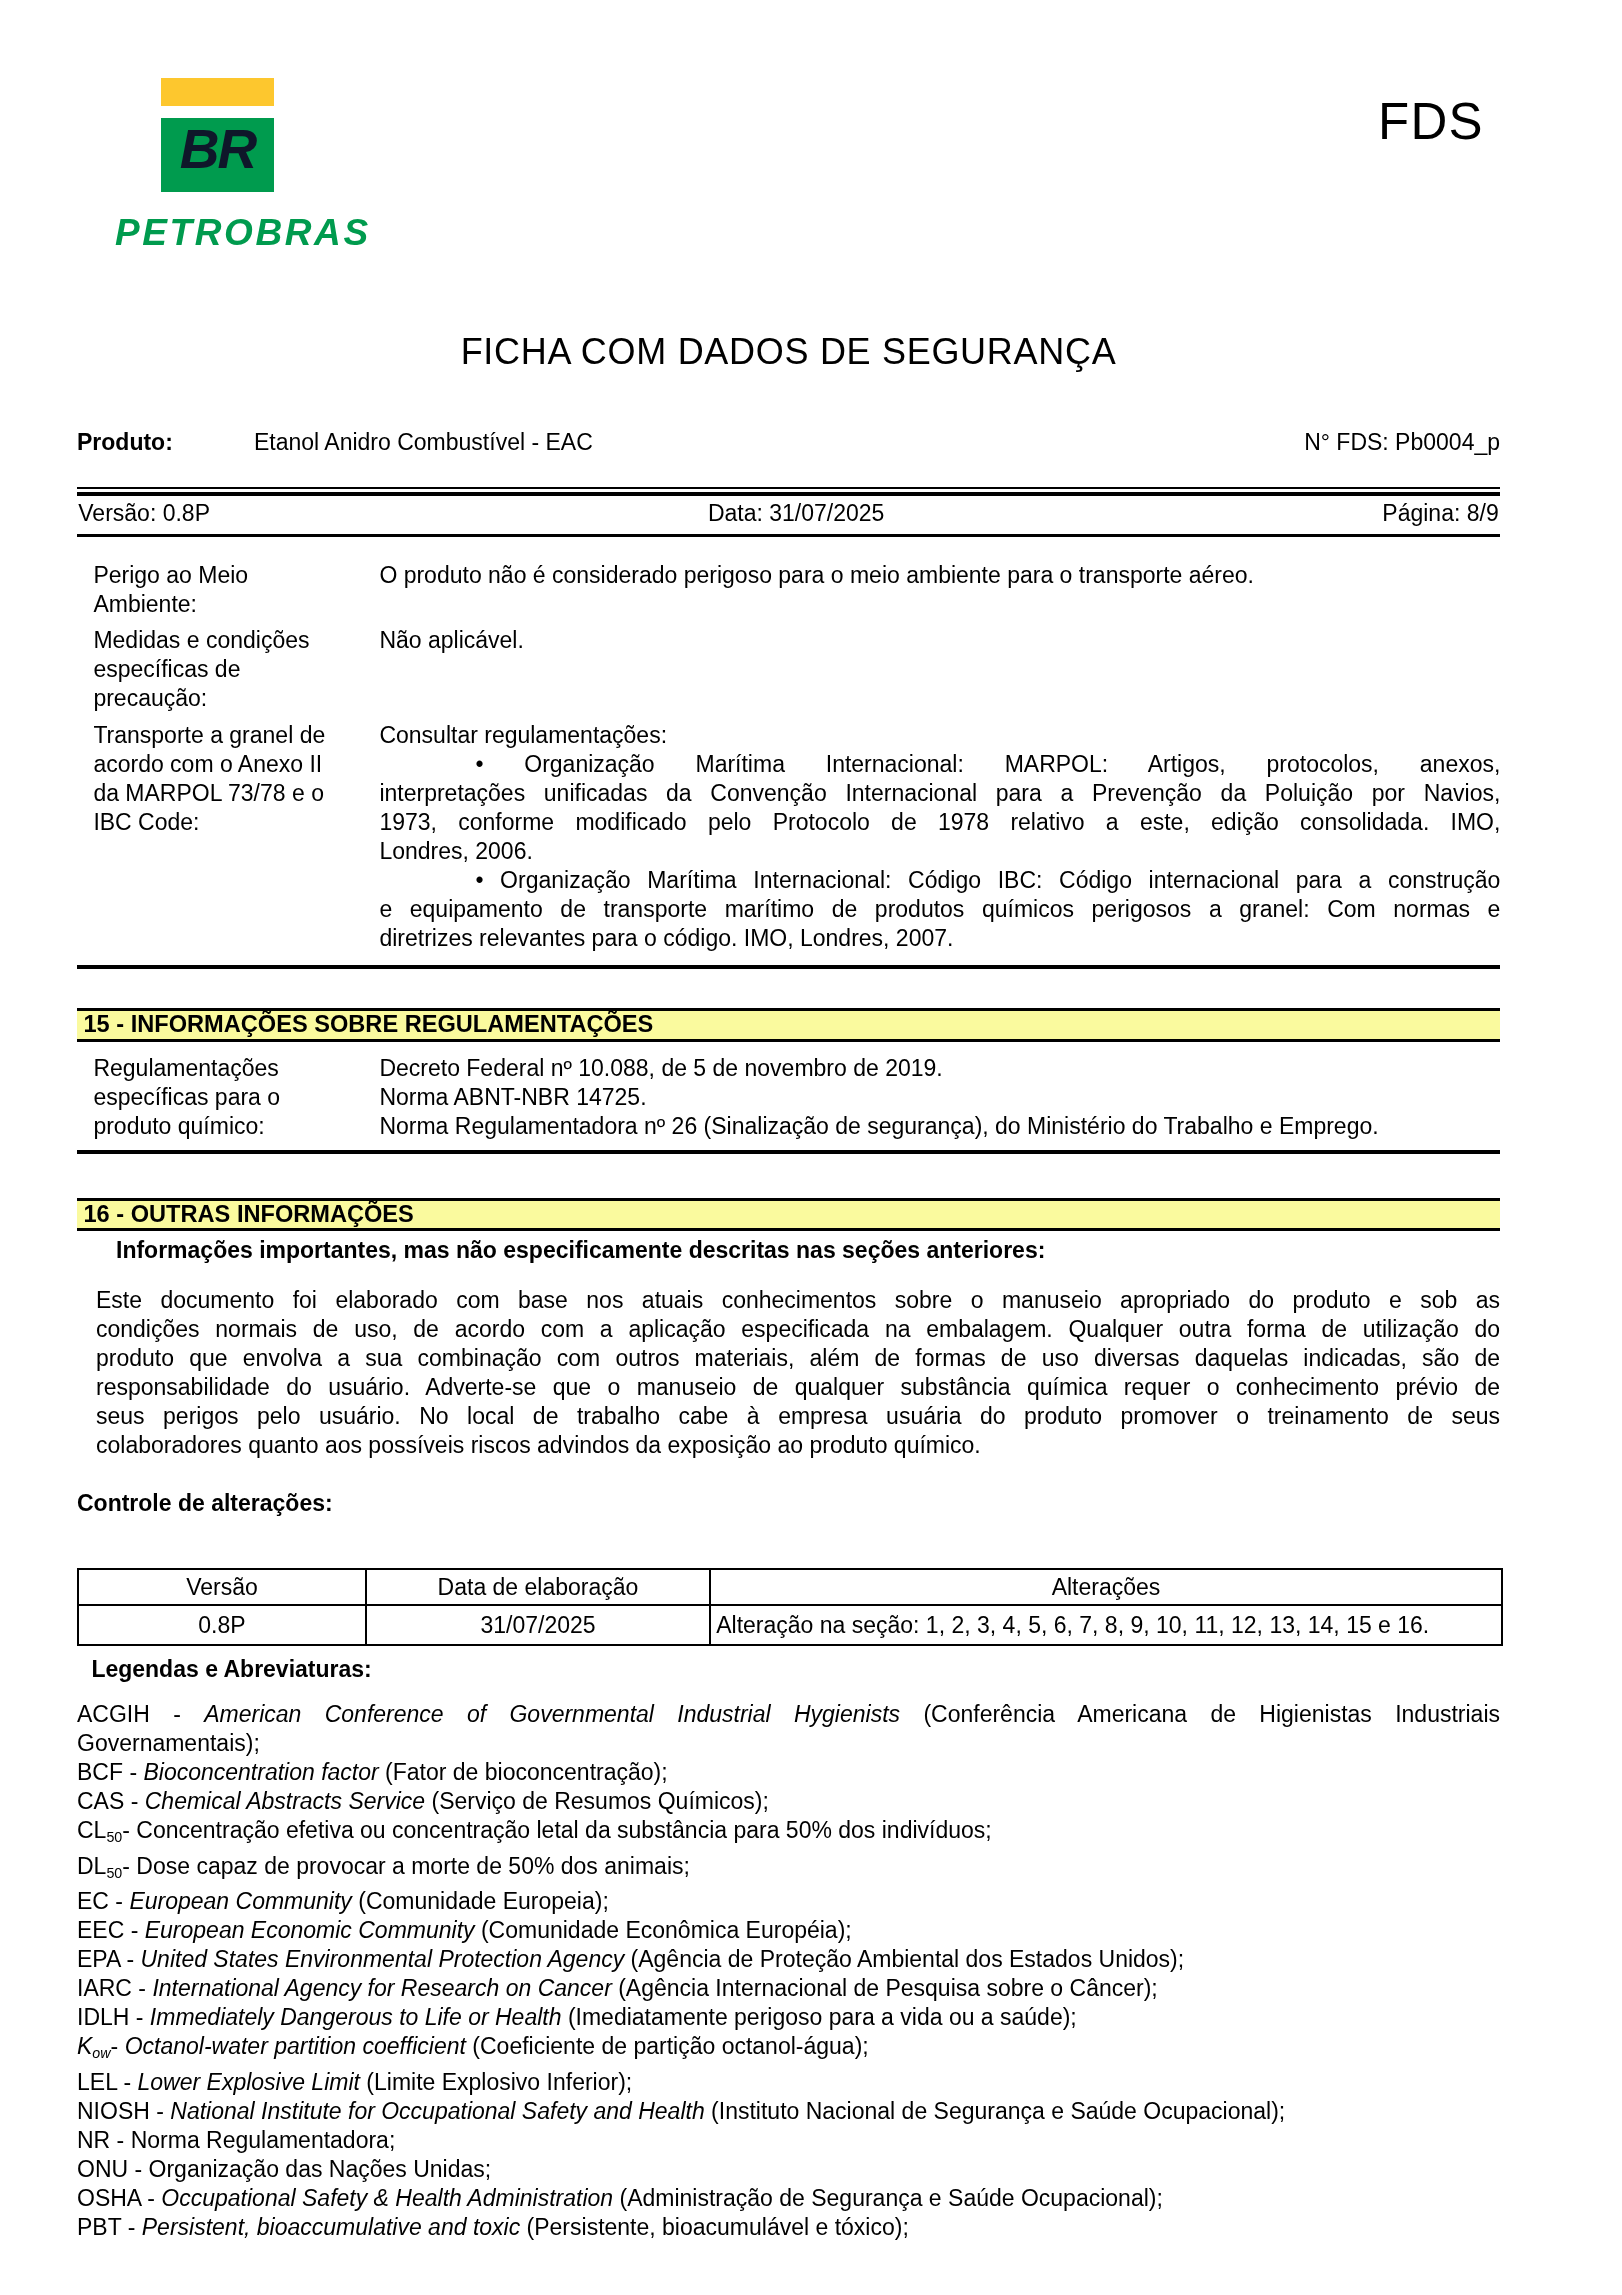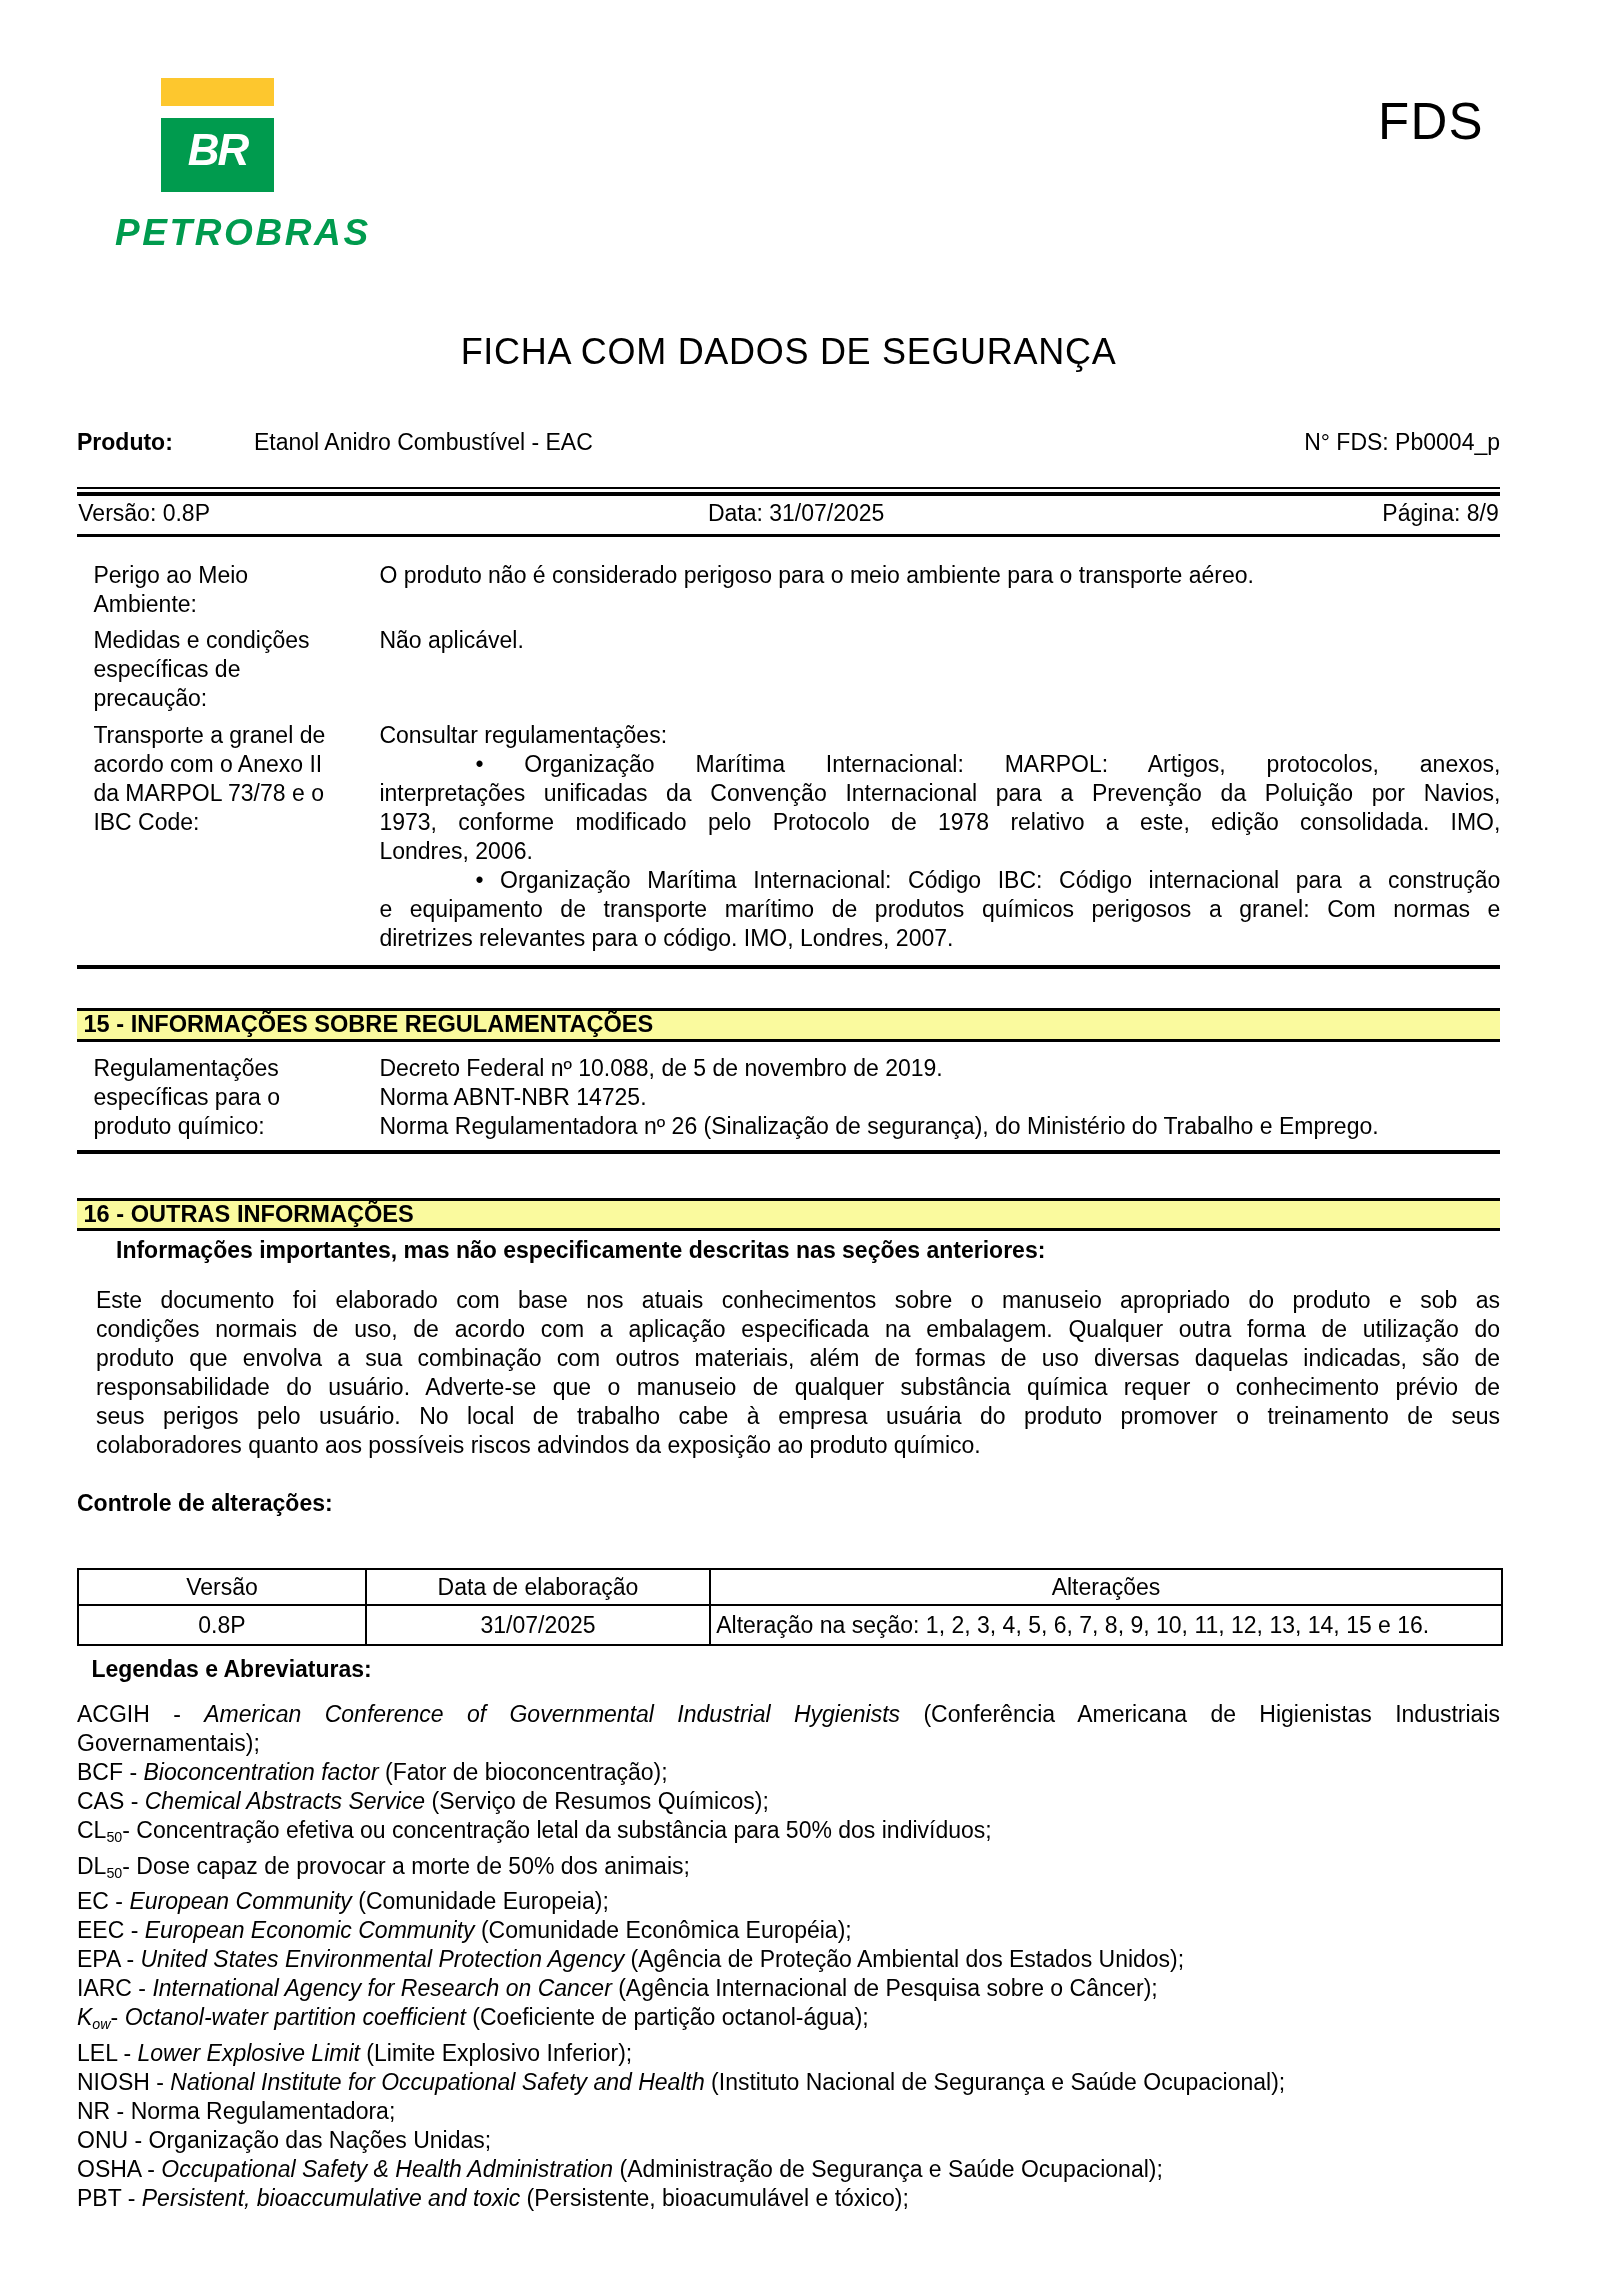--- a/index.html
+++ b/index.html
@@ -12,21 +12,21 @@
     font-size:23px;line-height:29px;color:#000;
     overflow:hidden;
   }
   .it{font-style:italic;}
   .sb{font-size:0.62em;vertical-align:-0.25em;}
 
   
   .logo-yellow{position:absolute;left:161px;top:78px;width:113px;height:28px;background:var(--logo-yellow,#FDC72E);}
   .logo-green{position:absolute;left:161px;top:118px;width:113px;height:74px;background:var(--logo-green,#009B4E);
               display:flex;justify-content:center;align-items:flex-start;}
-  .logo-br{font-weight:bold;font-style:italic;font-size:44px;line-height:63px;color:#ffffff;letter-spacing:-2px;}
+  .logo-br{font-weight:bold;font-style:italic;font-size:55px;line-height:63px;color:#0f172a;letter-spacing:-2px;}
   .logo-word{position:absolute;left:75px;top:213px;font-weight:bold;font-style:italic;
              font-size:37px;line-height:39px;letter-spacing:2.6px;color:var(--logo-green,#009B4E);margin-left:40px;}
   .fds-mark{position:absolute;left:1378px;top:96px;font-size:51px;line-height:52px;letter-spacing:1.3px;}
 
   
   .content{padding:330px 122px 0 77px;}
 
   .title{margin:0;text-align:center;font-size:36px;line-height:43px;font-weight:400;letter-spacing:0.7px;}
 
   .product-row{margin-top:55px;display:flex;}
@@ -229,20 +229,23 @@
         <div class="abbr just">
           <div class="ln"><span>EEC - </span><span class="it">European Economic Community</span><span> (Comunidade Econômica Européia);</span></div>
         </div>
         <div class="abbr just">
           <div class="ln"><span>EPA - </span><span class="it">United States Environmental Protection Agency</span><span> (Agência de Proteção Ambiental dos Estados Unidos);</span></div>
         </div>
         <div class="abbr just">
           <div class="ln"><span>IARC - </span><span class="it">International Agency for Research on Cancer</span><span> (Agência Internacional de Pesquisa sobre o Câncer);</span></div>
         </div>
         <div class="abbr just">
+          <div class="ln"><span>IDLH - </span><span class="it">Immediately Dangerous to Life or Health</span><span> (Imediatamente perigoso para a vida ou a saúde);</span></div>
+        </div>
+        <div class="abbr just">
           <div class="ln"><span class="it">K</span><span class="it sb">ow</span><span>- </span><span class="it">Octanol-water partition coefficient</span><span> (Coeficiente de partição octanol-água);</span></div>
         </div>
         <div class="abbr just">
           <div class="ln"><span>LEL - </span><span class="it">Lower Explosive Limit</span><span> (Limite Explosivo Inferior);</span></div>
         </div>
         <div class="abbr just">
           <div class="ln"><span>NIOSH - </span><span class="it">National Institute for Occupational Safety and Health</span><span> (Instituto Nacional de Segurança e Saúde Ocupacional);</span></div>
         </div>
         <div class="abbr just">
           <div class="ln"><span>NR - Norma Regulamentadora;</span></div>

